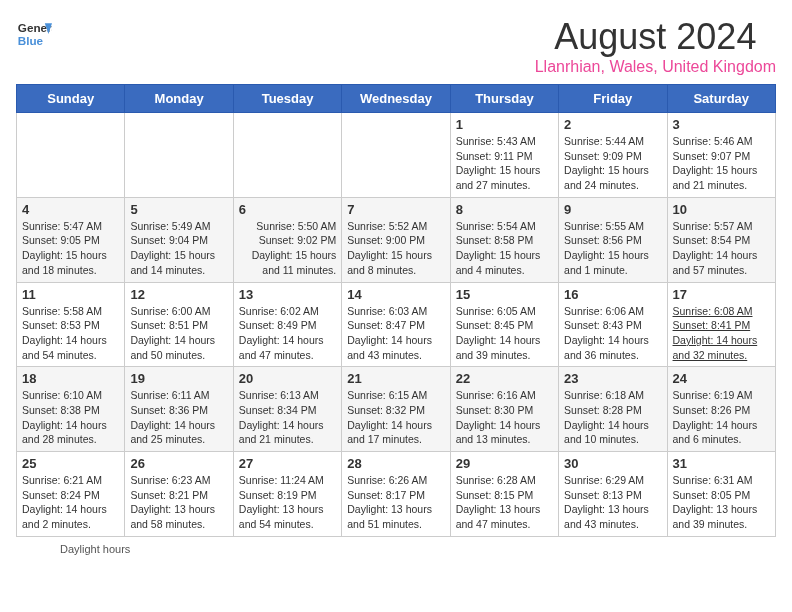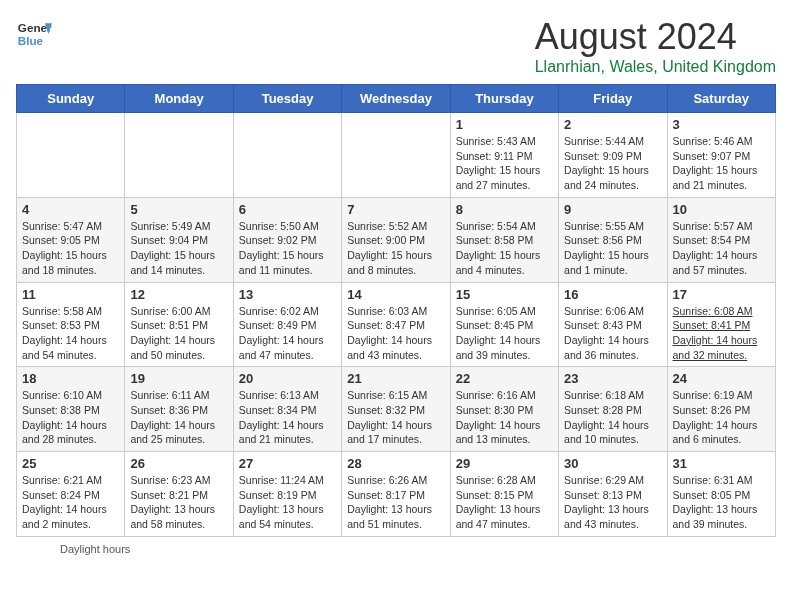--- a/index.html
+++ b/index.html
@@ -19,30 +19,30 @@
     .logo {
       display: flex;
       align-items: center;
       gap: 4px;
     }
     .logo-icon {
       width: 36px;
       height: 36px;
     }
     .title-block {
-      text-align: left;
+      text-align: center;
     }
     .main-title {
       font-size: 36px;
       font-weight: normal;
       color: #333;
     }
     .subtitle {
       font-size: 16px;
-      color: #15803d;
+      color: #ec4899;
     }
     .calendar {
       width: 100%;
       border-collapse: collapse;
       font-size: 11px;
     }
     .calendar thead tr th {
       background: #3a6bbf;
       color: #fff;
       padding: 6px 4px;
@@ -152,21 +152,21 @@
         </td>
         <td>
           <span class="day-num">5</span>
           <div class="day-info" style="white-space: pre-line;">Sunrise: 5:49 AM
 Sunset: 9:04 PM
 Daylight: 15 hours
 and 14 minutes.</div>
         </td>
         <td>
           <span class="day-num">6</span>
-          <div class="day-info" style="white-space: pre-line;">Sunrise: 5:50 AM
+          <div class="day-info" style="white-space: pre-line; text-align: right;">Sunrise: 5:50 AM
 Sunset: 9:02 PM
 Daylight: 15 hours
 and 11 minutes.</div>
         </td>
         <td>
           <span class="day-num">7</span>
           <div class="day-info" style="white-space: pre-line;">Sunrise: 5:52 AM
 Sunset: 9:00 PM
 Daylight: 15 hours
 and 8 minutes.</div>

